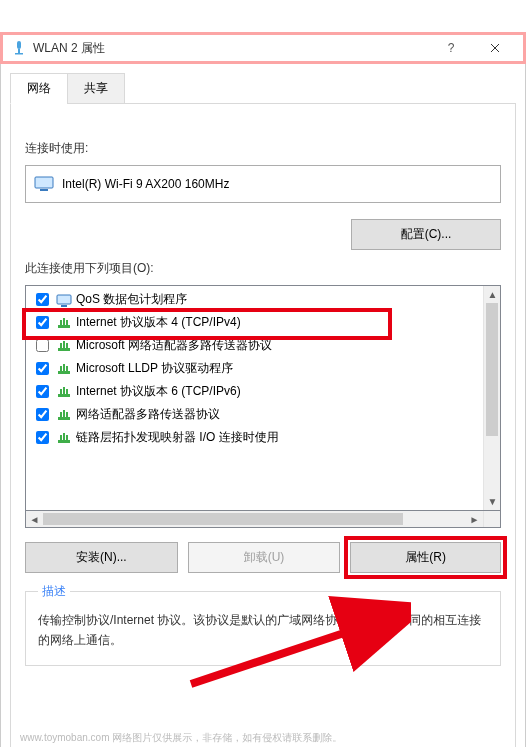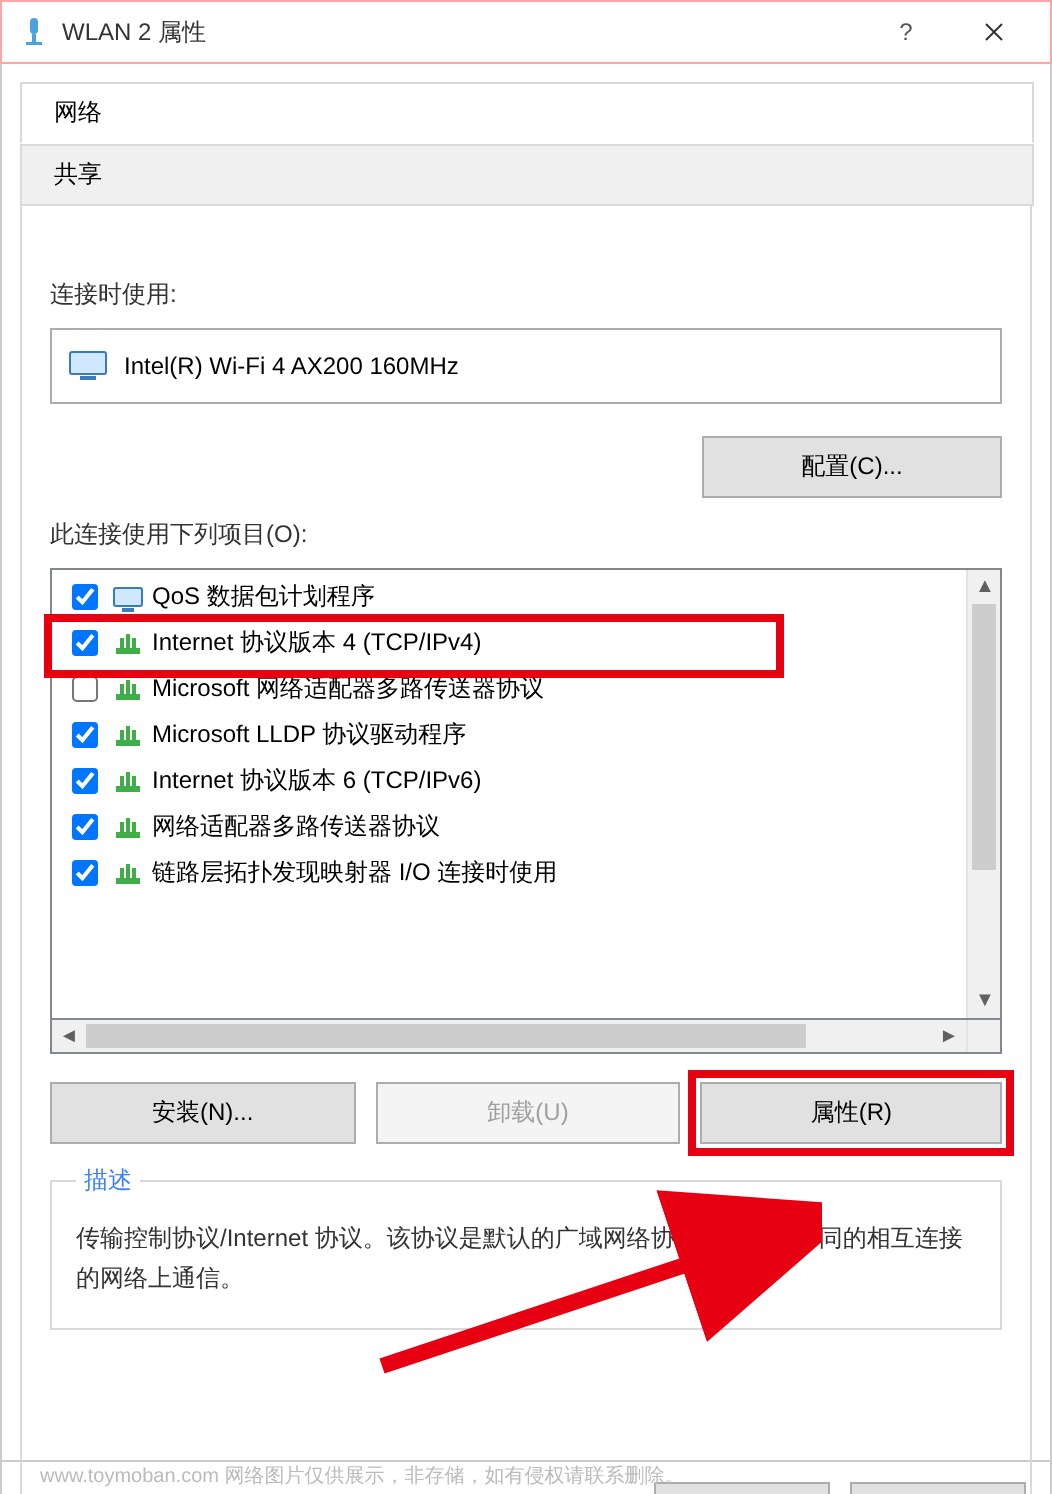--- a/index.html
+++ b/index.html
@@ -1,25 +1,25 @@
 <!DOCTYPE html>
 <html><head>
 <meta charset="utf-8">
 <style>
 * { box-sizing: border-box; font-family: "Microsoft YaHei", "Segoe UI", sans-serif; font-size: 12px; }
 body { margin: 0; background: #fff; width: 526px; height: 747px; position: relative; overflow: hidden; }
 
-.titlebar { height: 32px; display: flex; align-items: center; padding: 0 6px 0 8px; border: 1px solid #fca5a5; }
+.titlebar { height: 32px; display: flex; align-items: center; padding: 0 6px 0 8px; border: 3px solid #fca5a5; margin-top: 32px; }
 .titlebar .mic-icon { width: 16px; height: 16px; margin-right: 6px; position: relative; }
 .titlebar .title { flex: 1; color: #333; }
 .titlebar .sys { display: flex; }
 .sysbtn { width: 44px; height: 30px; display: flex; align-items: center; justify-content: center; color: #555; }
 
 .sheet-wrap { border: 1px solid #ccc; border-top: none; padding: 8px 9px 10px; height: calc(747px - 32px - 16px); }
-.tabstrip { display: flex; position: relative; top: 1px; z-index: 2; flex-direction: column; }
+.tabstrip { display: flex; position: relative; top: 1px; z-index: 2; }
 .tab { padding: 6px 16px; border: 1px solid #d9d9d9; background: #fff; margin-right: -1px; }
 .tab.active { border-bottom-color: #fff; }
 .tab.inactive { background: #f0f0f0; }
 .sheet { border: 1px solid #d9d9d9; padding: 30px 14px 12px; position: relative; height: calc(100% - 29px); }
 
 .label-row { margin: 6px 0 8px; color: #333; }
 .adapter-box { border: 1px solid #adadad; padding: 10px 8px; display: flex; align-items: center; gap: 8px; }
 .monitor-icon { width: 20px; height: 16px; }
 
 .right-btn-row { display: flex; justify-content: flex-end; margin: 16px 0 10px; }
@@ -88,21 +88,21 @@
 
     <div class="label-row">连接时使用:</div>
 
     <div class="adapter-box">
       <span class="monitor-icon">
         <svg viewBox="0 0 20 16">
             <rect x="1" y="1" width="18" height="11" rx="1" fill="#cfe8ff" stroke="#3a7bbf"></rect>
             <rect x="6" y="13" width="8" height="2" fill="#3a7bbf"></rect>
           </svg>
       </span>
-      <span>Intel(R) Wi-Fi 4 AX200 160MHz</span>
+      <span>Intel(R) Wi-Fi 9 AX200 160MHz</span>
     </div>
 
     <div class="right-btn-row">
       <div class="btn wide">配置(C)...</div>
     </div>
 
     <div class="label-row">此连接使用下列项目(O):</div>
 
     <div class="listbox" style="position:relative">
       <div class="list-inner" id="list-inner">

